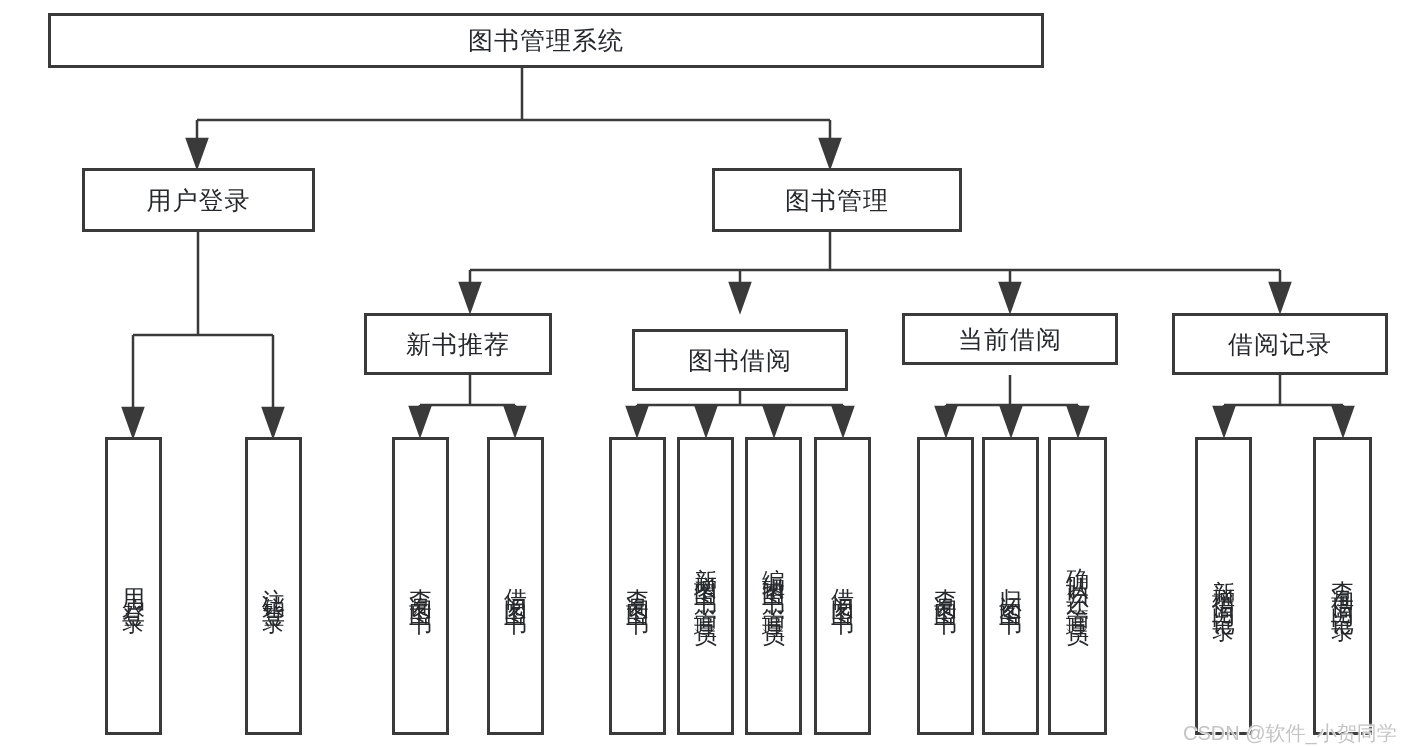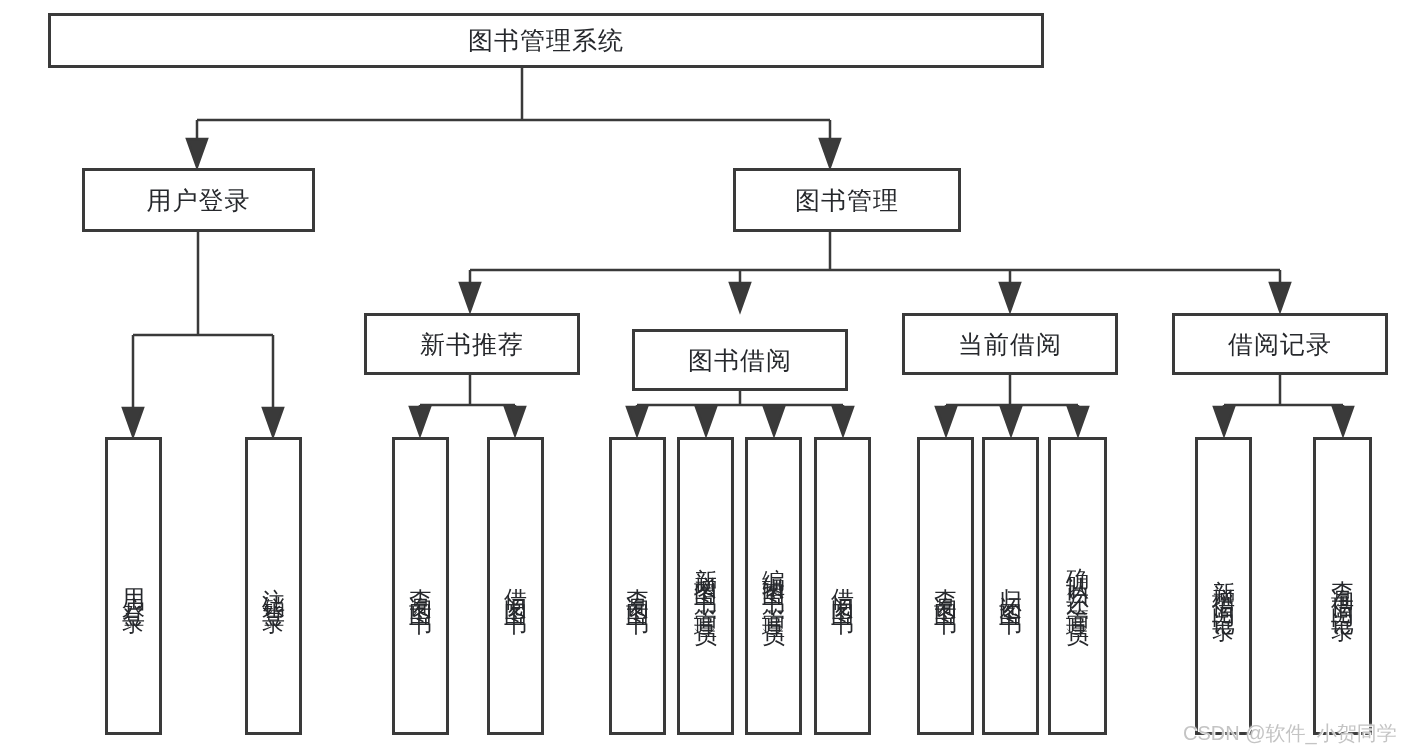--- a/index.html
+++ b/index.html
@@ -40,24 +40,24 @@
   .node.leaf .lbl {
     writing-mode: vertical-rl;
     text-orientation: mixed;
     font-size: 23px;
     letter-spacing: 8px;
     line-height: 1;
   }
   
   #n-root   { left: 20px;  top: 13px;  width: 996px; height: 55px; margin-left: 28px; }
   #n-login  { left: 82px;  top: 168px; width: 233px; height: 64px; }
-  #n-mgmt   { left: 712px; top: 168px; width: 228px; height: 64px; margin-left: 21px; }
-  #n-new    { left: 364px; top: 313px; width: 216px; height: 62px; }
+  #n-mgmt   { left: 712px; top: 168px; width: 250px; height: 64px; }
+  #n-new    { left: 364px; top: 313px; width: 188px; height: 62px; }
   #n-borrow { left: 632px; top: 329px; width: 216px; height: 62px; }
-  #n-cur    { left: 902px; top: 313px; width: 216px; height: 62px; }
+  #n-cur    { left: 902px; top: 313px; width: 216px; height: 52px; }
   #n-rec    { left: 1172px; top: 313px; width: 216px; height: 62px; }
   .leaf { top: 437px; width: 57px; height: 298px; }
   #lf-0  { left: 105px; }
   #lf-1  { left: 245px; }
   #lf-2  { left: 392px; }
   #lf-3  { left: 487px; }
   #lf-4  { left: 609px; }
   #lf-5  { left: 677px; }
   #lf-6  { left: 745px; }
   #lf-7  { left: 814px; }

